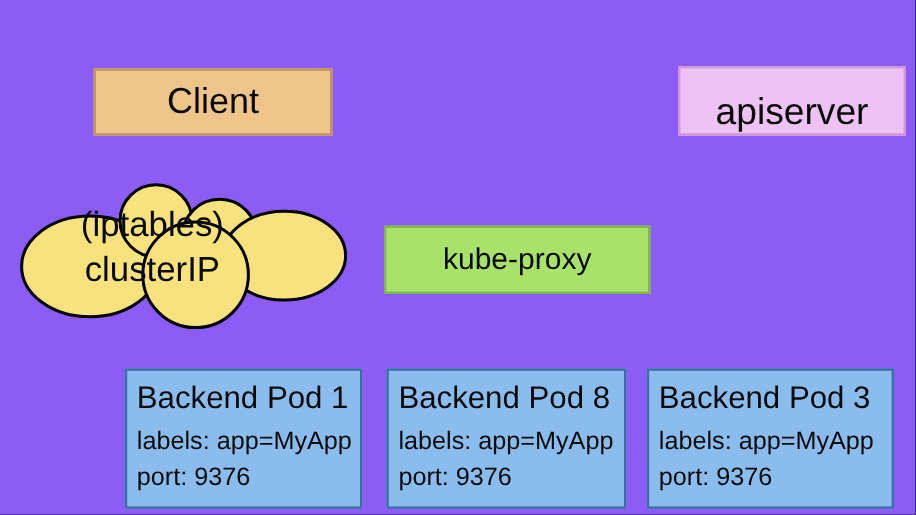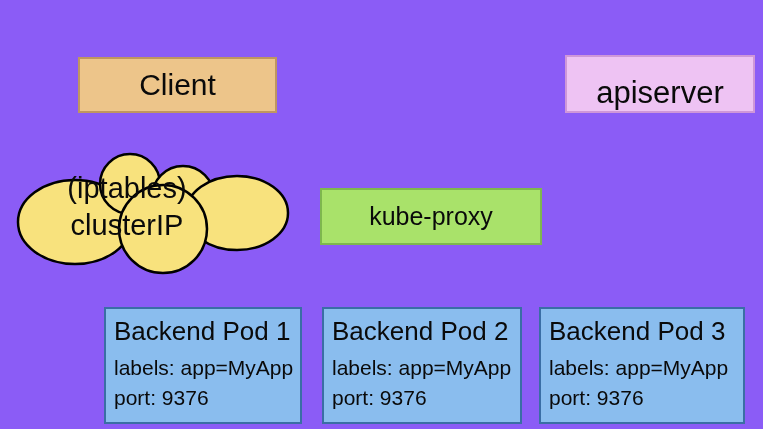--- a/index.html
+++ b/index.html
@@ -84,21 +84,21 @@
     <div>clusterIP</div>
   </div>
 
   <div class="pod pod-1">
     <div class="pod-title">Backend Pod 1</div>
     <div class="pod-line">labels: app=MyApp</div>
     <div class="pod-line">port: 9376</div>
   </div>
 
   <div class="pod pod-2">
-    <div class="pod-title">Backend Pod 2</div>
+    <div class="pod-title">Backend Pod 8</div>
     <div class="pod-line">labels: app=MyApp</div>
     <div class="pod-line">port: 9376</div>
   </div>
 
   <div class="pod pod-3">
     <div class="pod-title">Backend Pod 3</div>
     <div class="pod-line">labels: app=MyApp</div>
     <div class="pod-line">port: 9376</div>
   </div>
 

